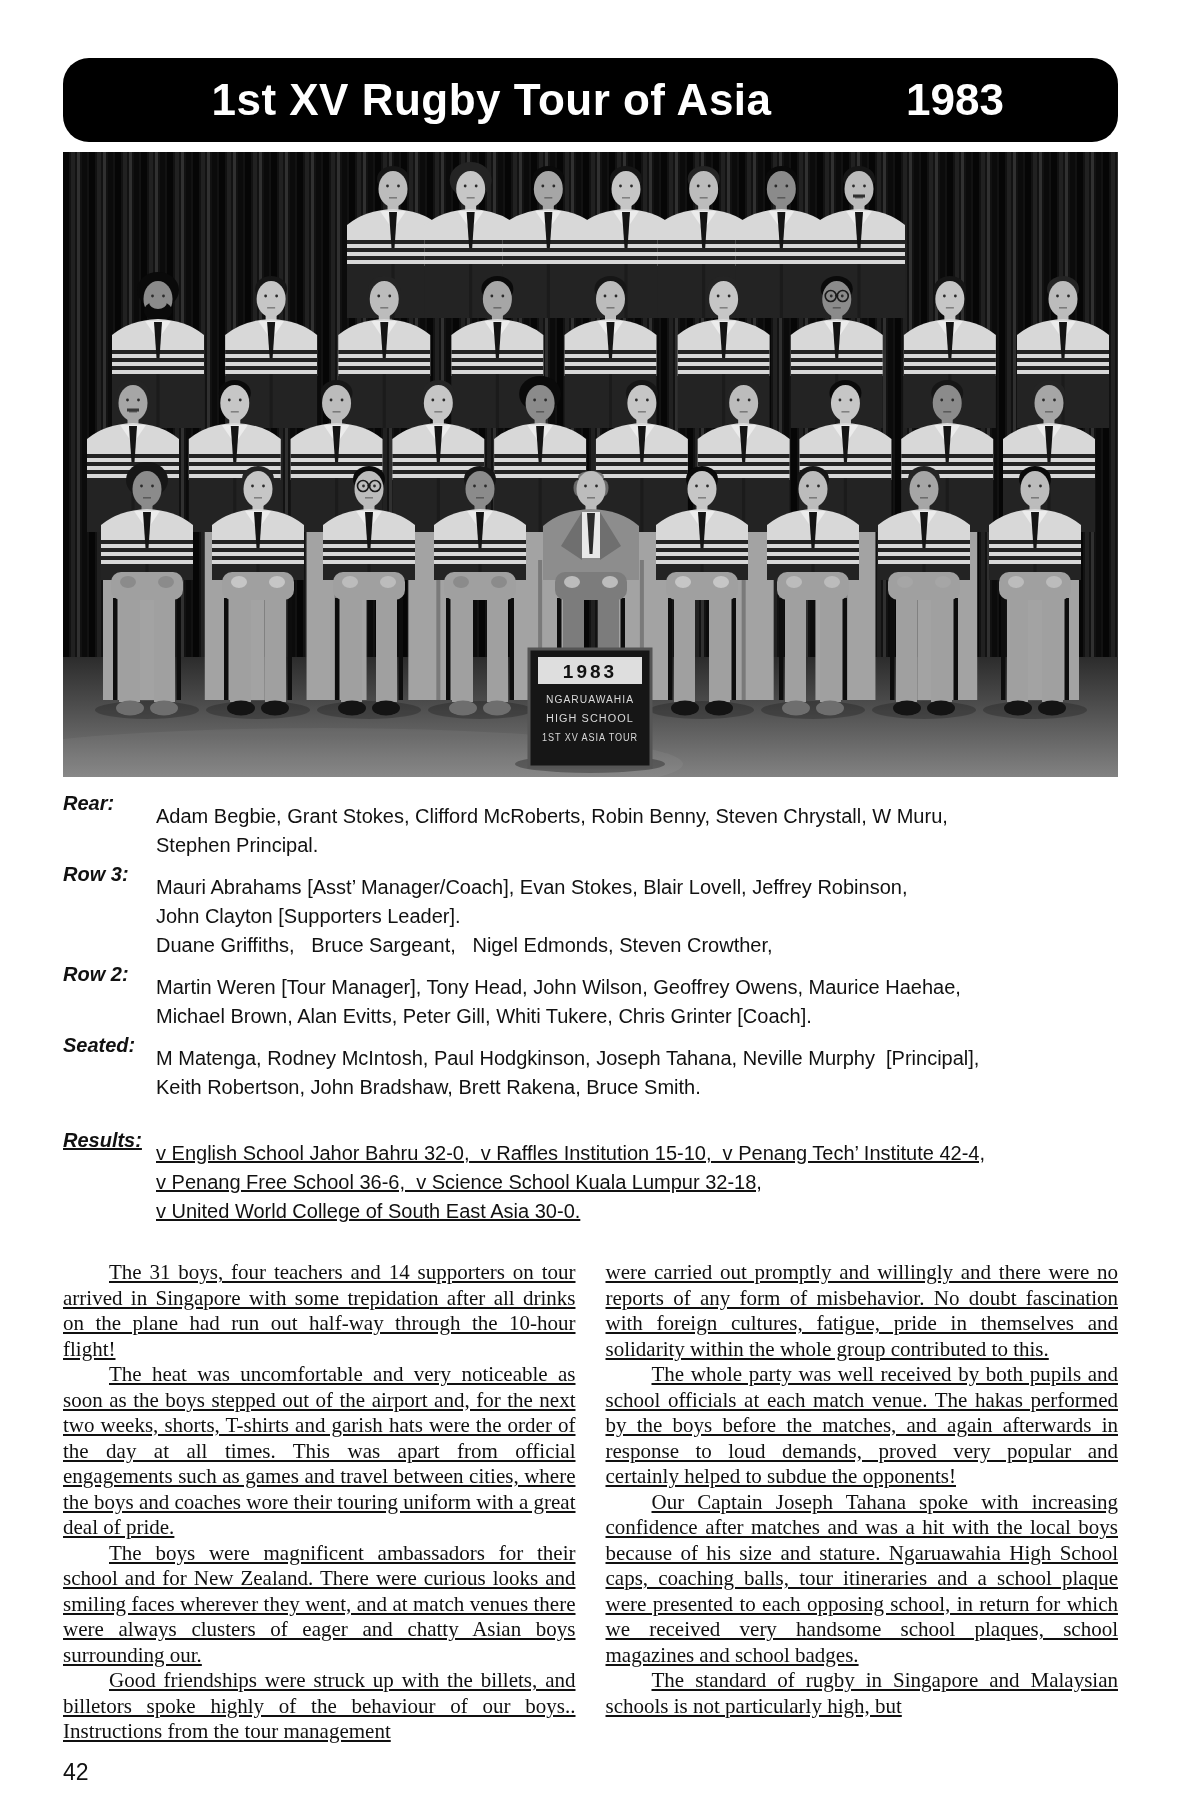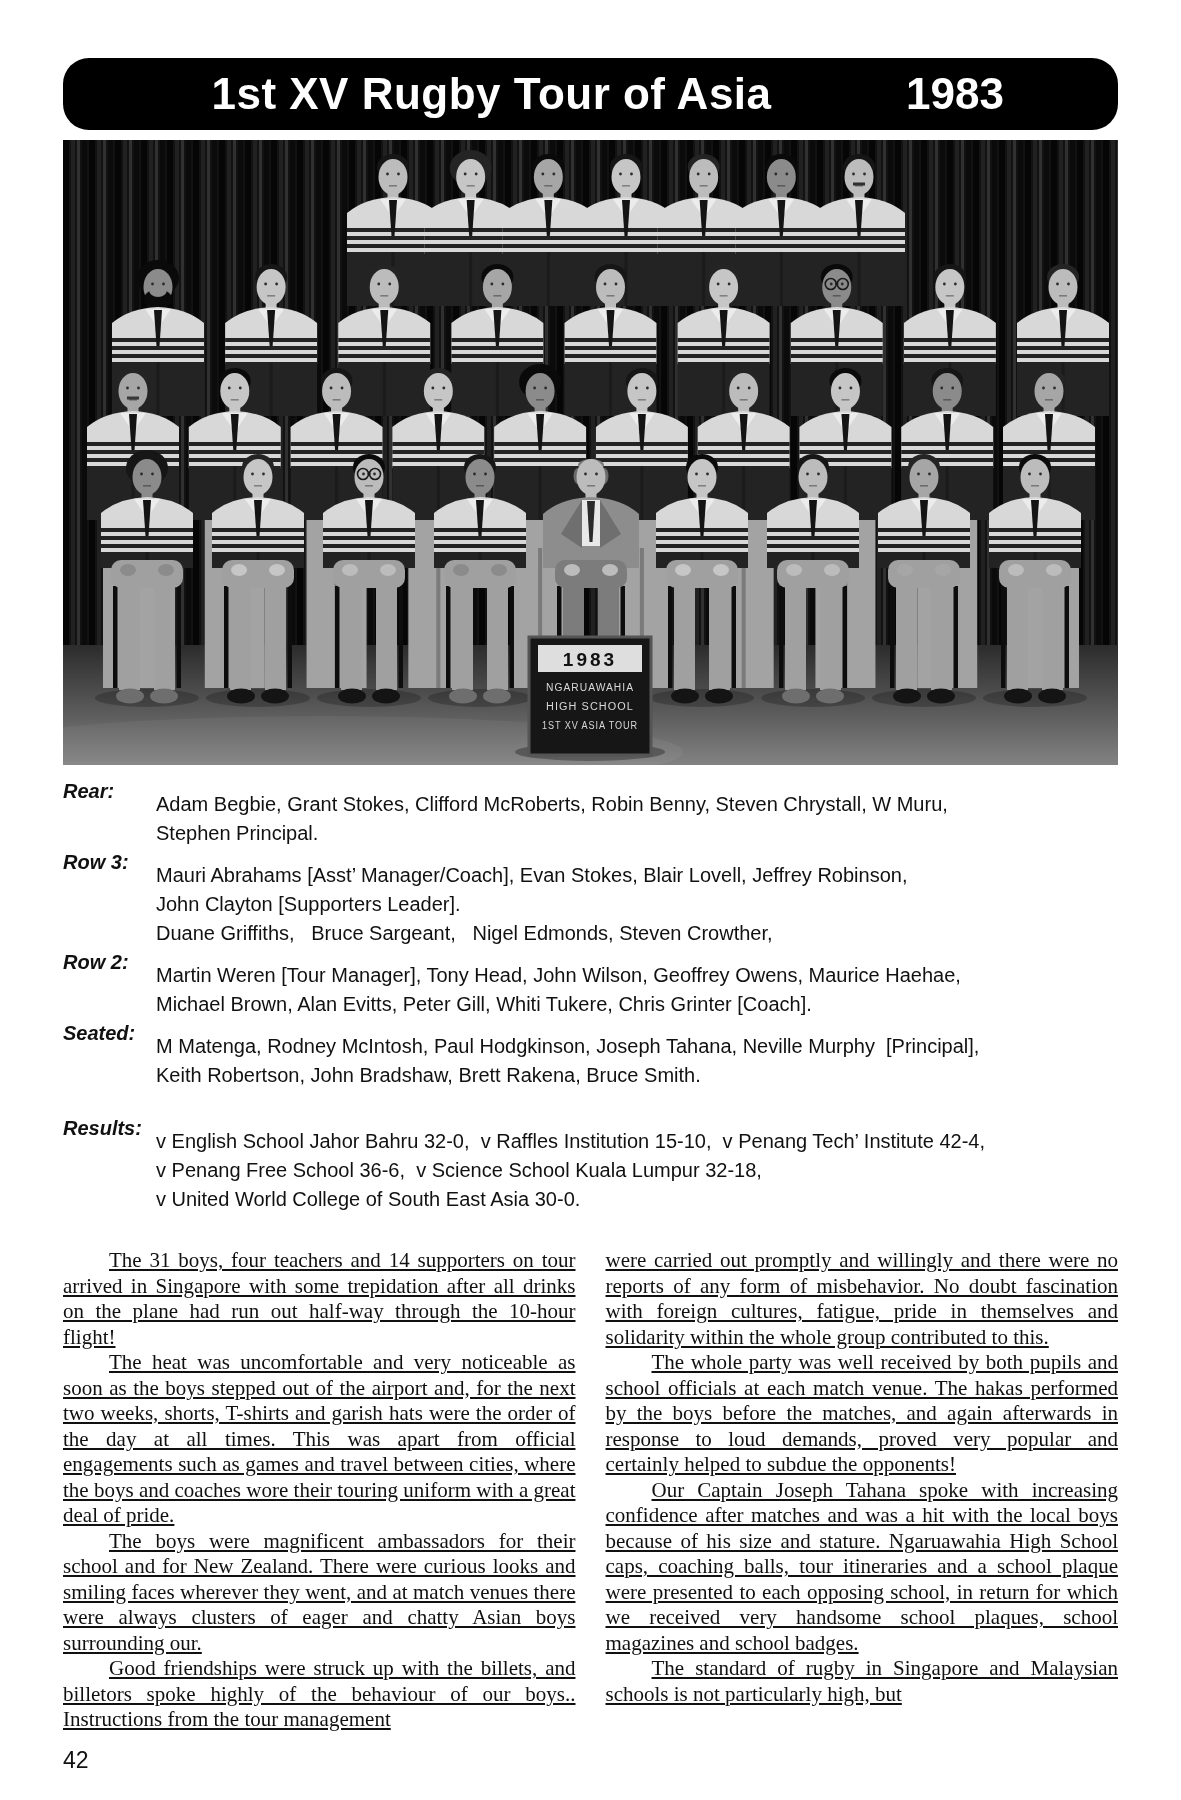--- a/index.html
+++ b/index.html
@@ -1,33 +1,33 @@
 <!DOCTYPE html>
 <html><head>
 <meta charset="utf-8">
 <style>
   html,body{margin:0;padding:0;}
   body{
     width:1181px;height:1800px;background:#ffffff;box-sizing:border-box;
     padding:58px 63px 0;font-family:"Liberation Sans",sans-serif;
   }
   .banner{
-    height:72px;background:#000;border-radius:26px;display:flex;align-items:center;
+    height:84px;background:#000;border-radius:26px;display:flex;align-items:center;
     color:#fff;font-weight:700;font-family:"Liberation Sans",sans-serif;
   }
   .banner-title{flex:1;text-align:center;font-size:44px;letter-spacing:.5px;padding-left:14px;}
   .banner-year{width:212px;font-size:44px;}
   .photo{margin-top:10px;height:625px;background:#0c0c0c;overflow:hidden;}
   .photo svg{display:block;width:100%;height:100%;}
   .captions{margin-top:12px;font-size:20px;line-height:29px;color:#111;}
   .cap-row{display:flex;justify-content:space-between;}
   .cap-label{width:93px;flex:none;font-weight:700;font-style:italic;}
   .cap-text{flex:1;min-width:0;margin-top:13px;}
   .cap-line{white-space:pre-wrap;}
-  .results{margin-top:24px;}
+  .results{margin-top:24px;text-decoration:underline;}
   .columns{
     display:flex;gap:30px;margin-top:34px;color:#101010;
     font-family:"Liberation Serif",serif;font-size:21px;line-height:25.5px;text-align:justify;text-decoration:underline;
   }
   .col{flex:1;min-width:0;}
   .col p{margin:0;text-indent:46px;}
   .col p.cont{text-indent:0;}
   .pagenum{margin-top:14px;text-align:left;font-size:23px;color:#111;}
 </style>
 </head>

